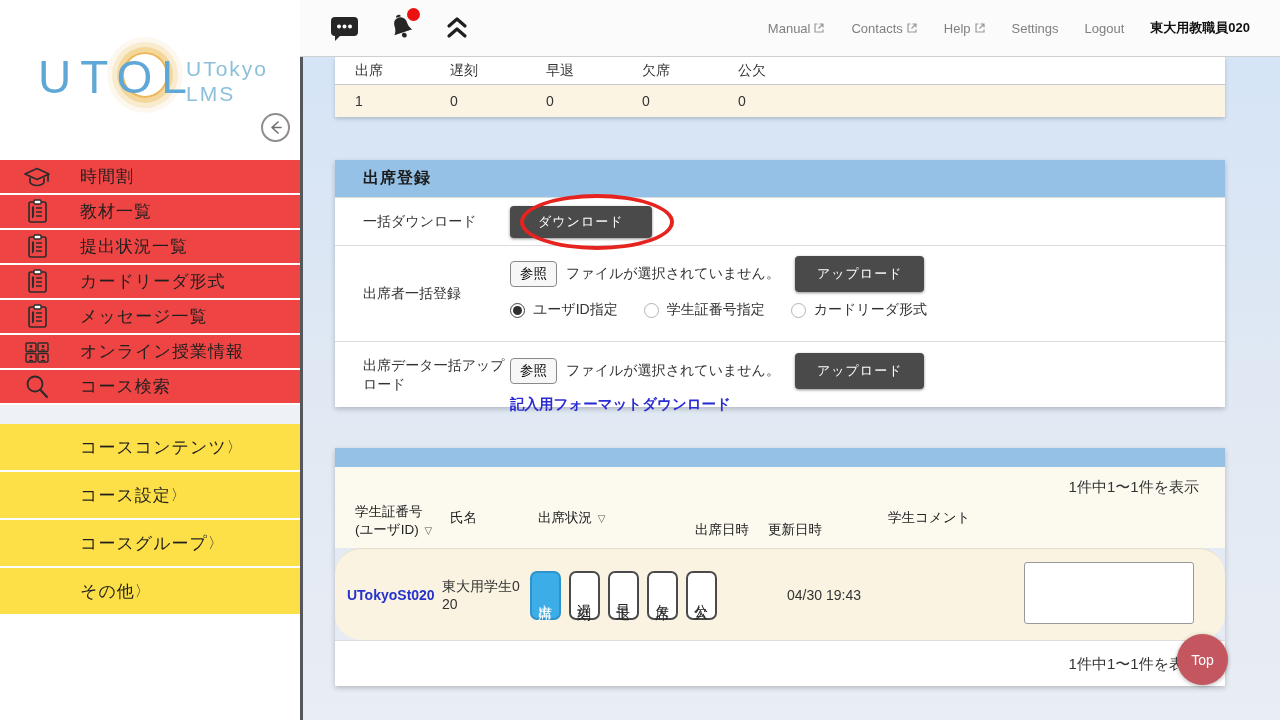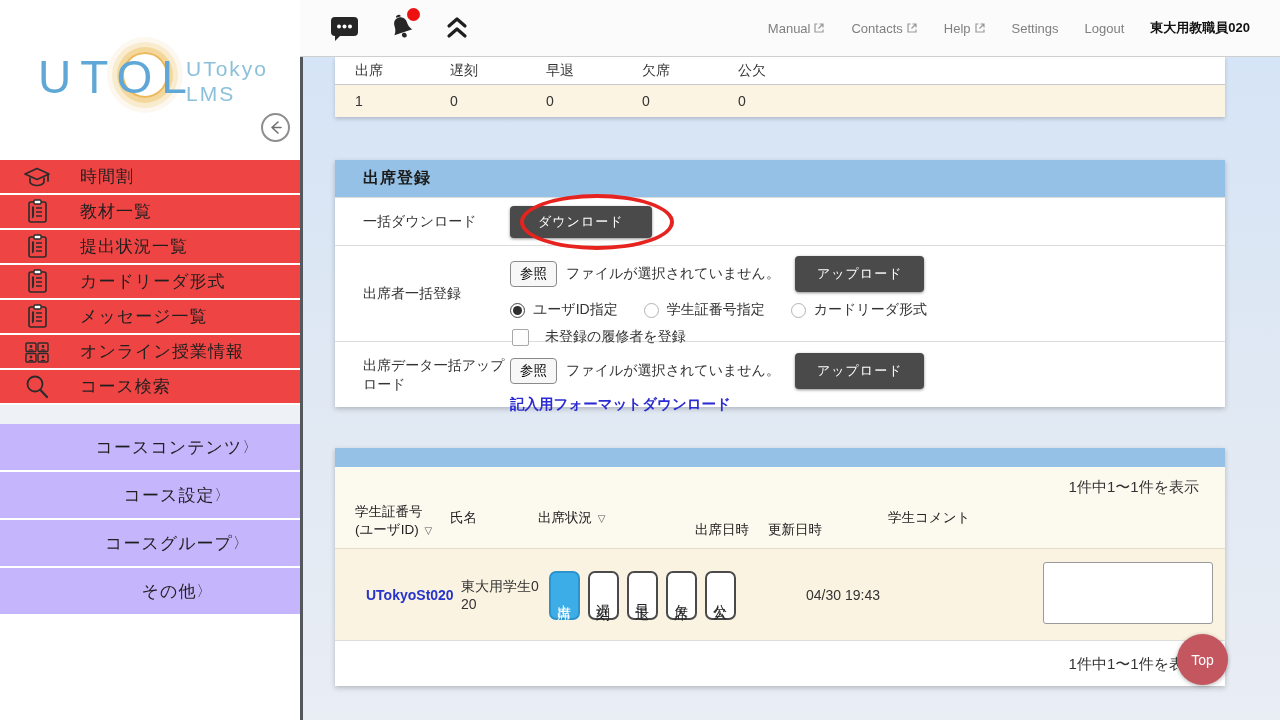--- a/index.html
+++ b/index.html
@@ -23,22 +23,22 @@
           color:#8cc0da; letter-spacing:2px; z-index:1; }
   .collapse-btn { position:absolute; left:261px; top:113px; width:29px; height:29px; border-radius:50%;
           border:2px solid #8e8e8e; background:#fff; display:flex; align-items:center; justify-content:center;
           color:#6f6f6f; cursor:pointer; padding:0; }
 
   .nav-item { height:35px; background:#ef4444; border-bottom:2px solid #ffffff;
           display:flex; align-items:center; cursor:pointer; }
   .nav-icon { width:34px; margin-left:20px; display:flex; justify-content:center; color:#2b2b2b; }
   .nav-label { margin-left:26px; font-size:17px; color:#1f1f1f; letter-spacing:1px; }
   .nav-gap { height:19px; background:#eef2f7; }
-  .sub-item { height:48px; background:#c4b5fd; border-bottom:2px solid #ffffff;
-          display:flex; align-items:center; justify-content:center;
+  .sub-item { height:48px; background:#fde047; border-bottom:2px solid #ffffff;
+          display:flex; align-items:center; justify-content:flex-start;
           padding:0 26px 0 80px; font-size:17px; color:#1f1f1f; cursor:pointer; letter-spacing:1px; }
   .sub-chevron { font-size:15px; color:#333; }
 
   
   .main { flex:1; display:flex; flex-direction:column; min-width:0; }
   .topbar { height:57px; background:#fbfbfb; border-bottom:1px solid #cfcfcf;
           display:flex; align-items:center; padding-left:30px; flex:0 0 57px; }
   .tb-iconbtn { background:none; border:none; padding:0; margin-right:28px; cursor:pointer;
           position:relative; display:flex; color:#262626; }
   .tb-bell-dot { position:absolute; right:-3px; top:-5px; width:13px; height:13px; border-radius:50%;
@@ -106,22 +106,22 @@
   .stud-table { width:890px; margin-top:41px; box-shadow:0 2px 5px rgba(0,0,0,.22); }
   .stud-bluebar { height:19px; background:#95c1e6; }
   .stud-head-area { background:#fcf9ef; padding-bottom:9px; }
   .pag-top { text-align:right; padding:11px 26px 0 0; font-size:15px; color:#333; }
   .head-grid { display:grid; grid-template-columns:95px 88px 157px 73px 120px 144px 193px;
           padding-left:20px; align-items:end; font-size:13.5px; color:#222; margin-top:6px; }
   .hd { line-height:1.35; }
   .raise10 { margin-bottom:12px; }
   .sort-glyph { font-size:10px; color:#555; margin-left:2px; }
   .stud-row { display:grid; grid-template-columns:95px 88px 157px 73px 120px 144px 193px;
-          padding:13px 0 12px 31px; background:#faf3e1; border-top:1px solid #e4ddc9;
-          align-items:center; min-height:75px; }
+          padding:13px 0 12px 12px; background:#faf3e1; border-top:1px solid #e4ddc9;
+          align-items:center; min-height:75px;border-radius:26px; }
   .stud-id { font-size:14px; font-weight:bold; color:#2633cc; text-decoration:none; cursor:pointer; }
   .stud-name { font-size:14px; color:#333; width:84px; line-height:1.35; word-break:break-all; }
   .status-group { display:flex; gap:8px; width:190px; }
   .st-btn { width:31px; height:49px; border:2px solid #4a4a4a; border-radius:7px; background:#fff;
           color:#222; font-size:14px; font-family:inherit; cursor:pointer;
           writing-mode:vertical-rl; display:flex; align-items:center; justify-content:center;
           padding:0; letter-spacing:2px; }
   .st-btn.active { background:#3dade8; border-color:#2d93cc; color:#fff; }
   .upd-time { font-size:14px; color:#333; justify-self:center;margin-left:8px; }
   .memo-box { width:170px; height:62px; border:1px solid #999; border-radius:3px; background:#fff;
@@ -355,24 +355,20 @@
             <button class="btn-dark btn-upload">アップロード</button>
           </div>
           <div class="radio-line">
             <span class="radio checked"></span>
             <span class="radio-label">ユーザID指定</span>
             <span class="radio"></span>
             <span class="radio-label">学生証番号指定</span>
             <span class="radio"></span>
             <span class="radio-label">カードリーダ形式</span>
           </div>
-          <div class="check-line">
-            <span class="checkbox"></span>
-            <span>未登録の履修者を登録</span>
-          </div>
         </div>
       </div>
 
       <div class="panel-row row-data">
         <div class="p-label">出席データ一括アップロード</div>
         <div class="p-controls ctl-data">
           <div class="file-line">
             <button class="btn-browse">参照</button>
             <span class="file-text">ファイルが選択されていません。</span>
             <button class="btn-dark btn-upload">アップロード</button>

